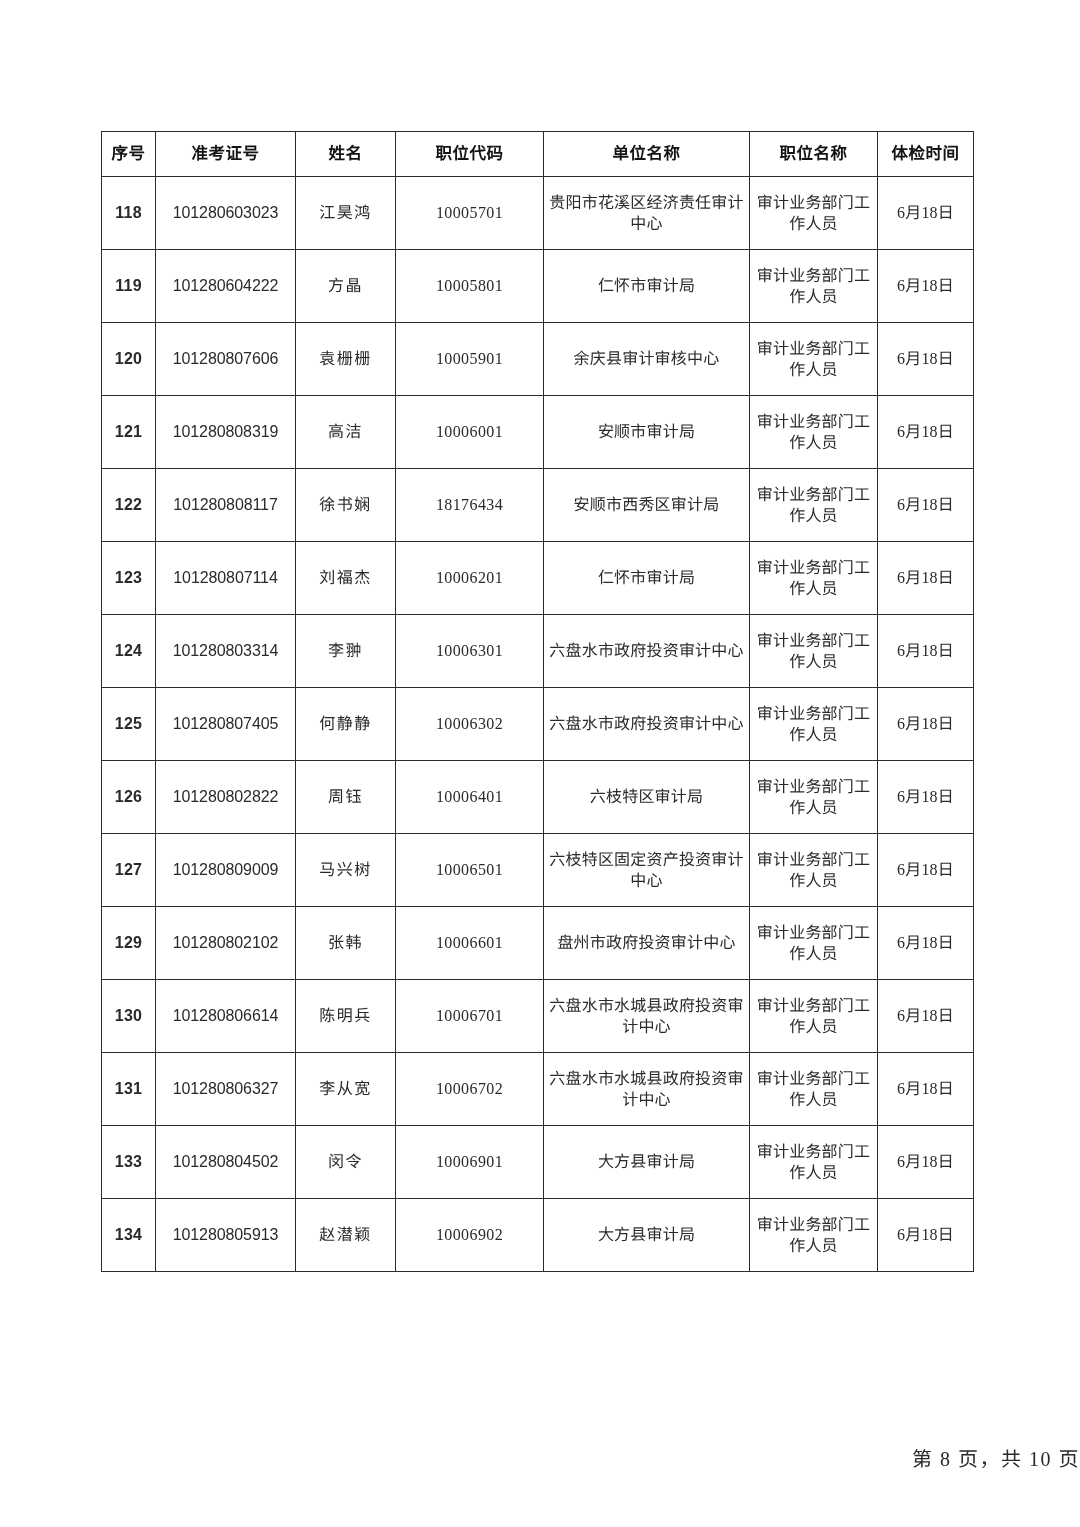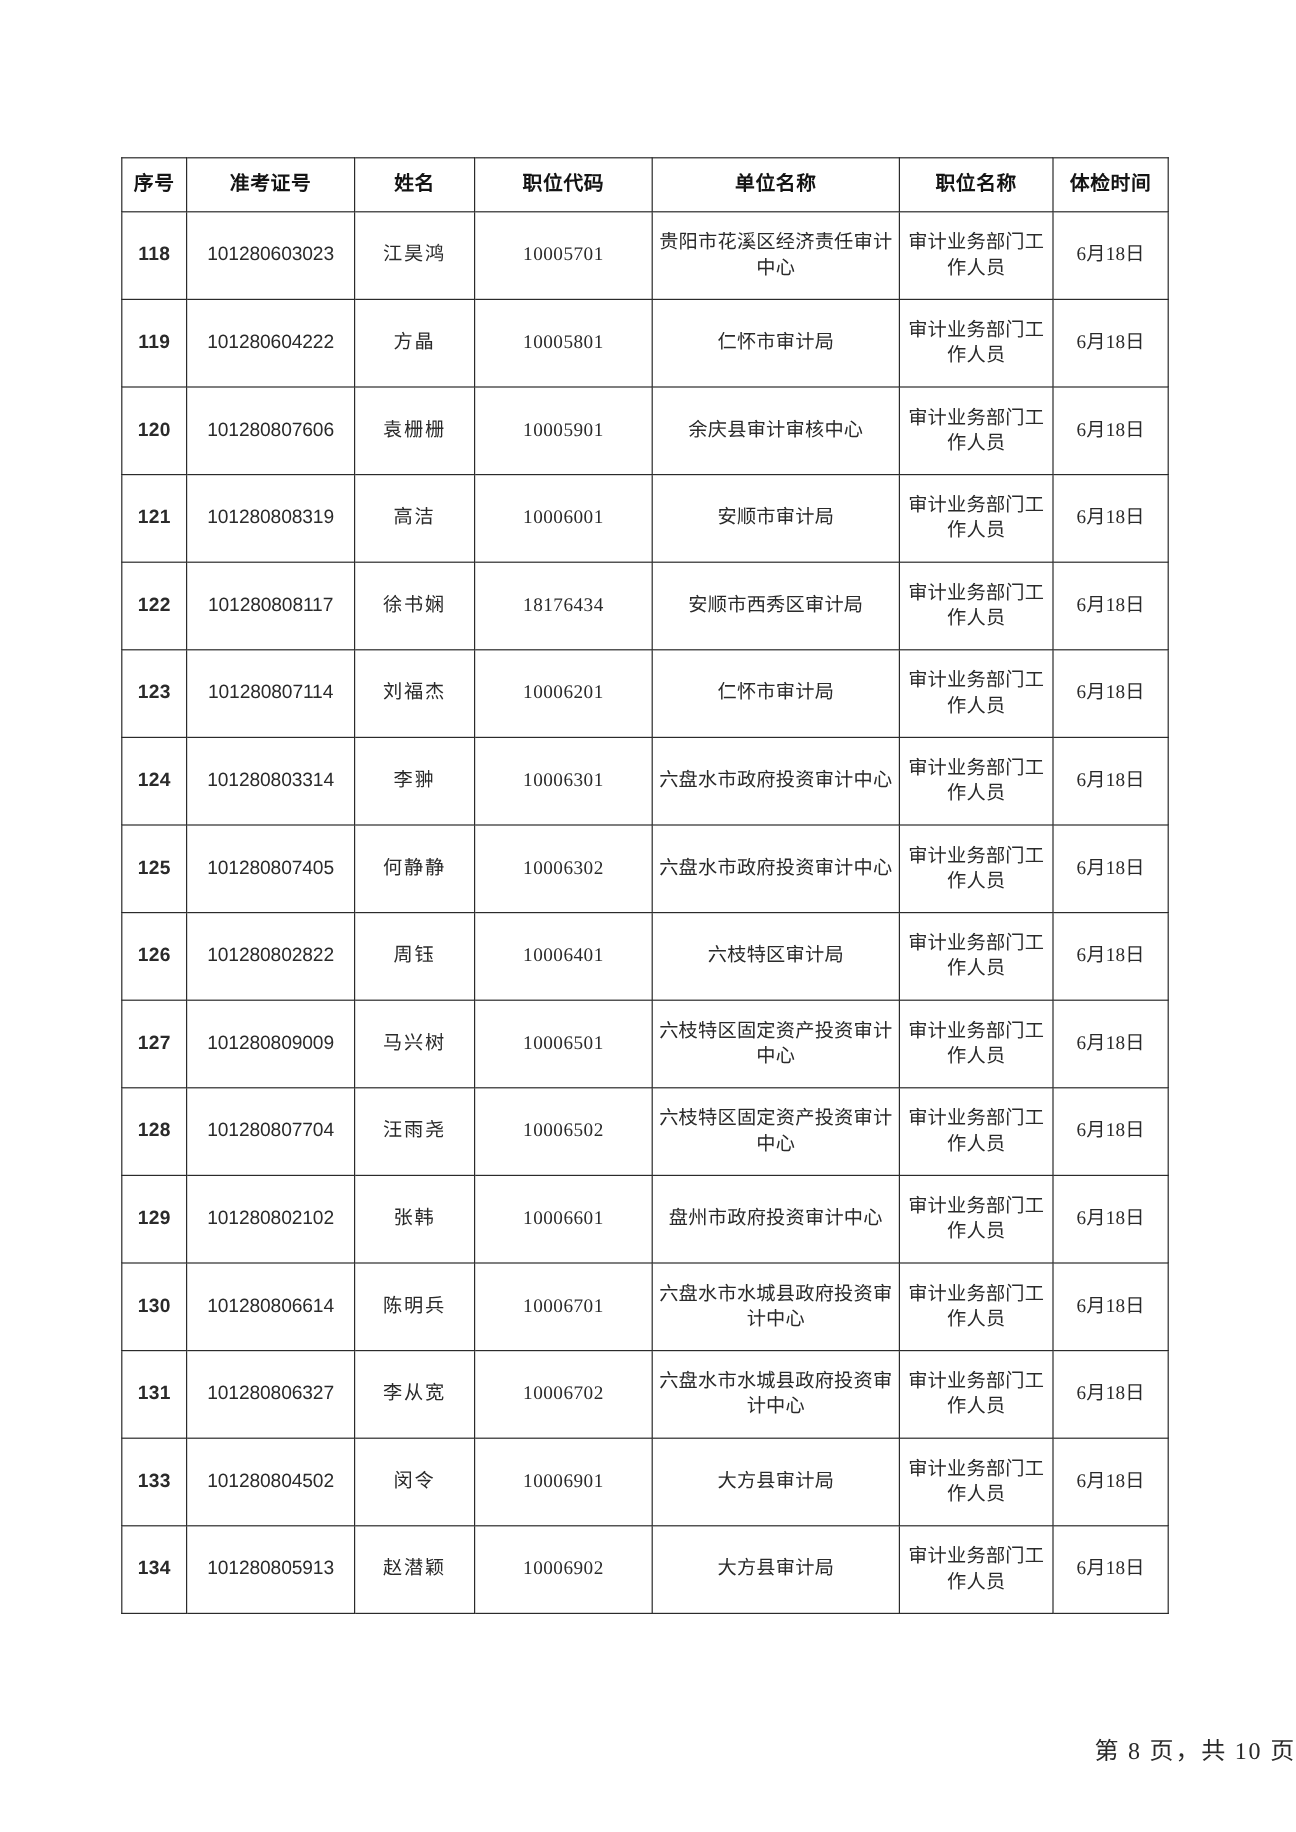--- a/index.html
+++ b/index.html
@@ -232,29 +232,20 @@
           <tr>
             <td class="cell-index">127</td>
             <td class="cell-ticket">101280809009</td>
             <td class="cell-name">马兴树</td>
             <td class="cell-poscode">10006501</td>
             <td class="cell-unit">六枝特区固定资产投资审计中心</td>
             <td class="cell-posname">审计业务部门工作人员</td>
             <td class="cell-date">6月18日</td>
           </tr>
           <tr>
-            <td class="cell-index">128</td>
-            <td class="cell-ticket">101280807704</td>
-            <td class="cell-name">汪雨尧</td>
-            <td class="cell-poscode">10006502</td>
-            <td class="cell-unit">六枝特区固定资产投资审计中心</td>
-            <td class="cell-posname">审计业务部门工作人员</td>
-            <td class="cell-date">6月18日</td>
-          </tr>
-          <tr>
             <td class="cell-index">129</td>
             <td class="cell-ticket">101280802102</td>
             <td class="cell-name">张韩</td>
             <td class="cell-poscode">10006601</td>
             <td class="cell-unit">盘州市政府投资审计中心</td>
             <td class="cell-posname">审计业务部门工作人员</td>
             <td class="cell-date">6月18日</td>
           </tr>
           <tr>
             <td class="cell-index">130</td>

